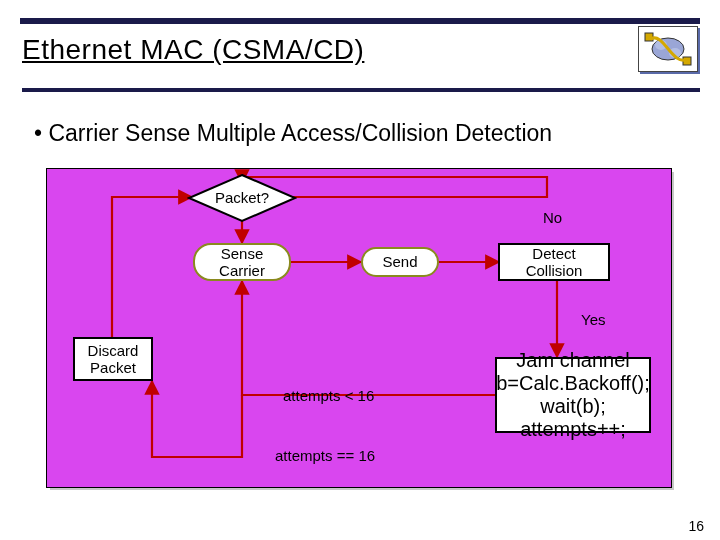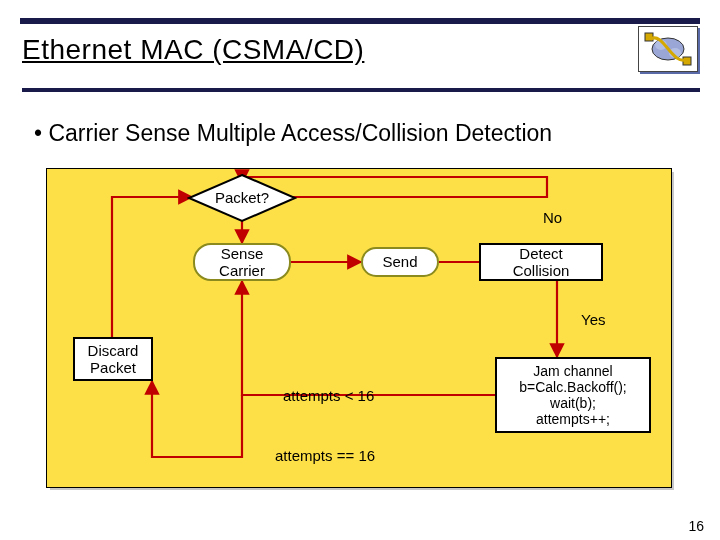--- a/index.html
+++ b/index.html
@@ -75,21 +75,21 @@
     width: 624px;
     height: 318px;
     background: #c7c7c7;
   }
   .frame {
     position: absolute;
     left: 46px;
     top: 168px;
     width: 624px;
     height: 318px;
-    background: #fde047;
+    background: #d946ef;
     border: 1px solid #000;
   }
   
   .fc {
     position: absolute;
     left: 0; top: 0; width: 100%; height: 100%;
   }
   .node-rect {
     position: absolute;
     background: #fff;
@@ -176,24 +176,24 @@
       <svg width="110" height="50" style="position:absolute;left:140px;top:4px">
         <polygon points="55,2 108,25 55,48 2,25" fill="#fff" stroke="#000" stroke-width="2"></polygon>
         <text x="55" y="30" text-anchor="middle" font-size="15" font-family="Arial">Packet?</text>
       </svg>
 
       <div class="node-rect olive" style="left:146px;top:74px;width:98px;height:38px;border-radius:18px/18px;white-space:pre-line">Sense
 Carrier</div>
 
       <div class="node-rect olive" style="left:314px;top:78px;width:78px;height:30px;border-radius:15px">Send</div>
 
-      <div class="node-rect" style="left:432px;top:74px;width:124px;height:38px;white-space:pre-line">Detect
+      <div class="node-rect" style="left:451px;top:74px;width:112px;height:38px;white-space:pre-line">Detect
 Collision</div>
 
-      <div class="node-rect" style="left:448px;top:188px;width:156px;height:76px;white-space:pre-line;font-size:14px">Jam channel
+      <div class="node-rect" style="left:448px;top:188px;width:156px;height:76px;white-space:pre-line;font-size:20px">Jam channel
 b=Calc.Backoff();
 wait(b);
 attempts++;</div>
 
       <div class="node-rect" style="left:26px;top:168px;width:80px;height:44px;white-space:pre-line">Discard
 Packet</div>
 
       <div class="label" style="left:496px;top:40px">No</div>
       <div class="label" style="left:534px;top:142px">Yes</div>
       <div class="label" style="left:236px;top:218px">attempts &lt; 16</div>

